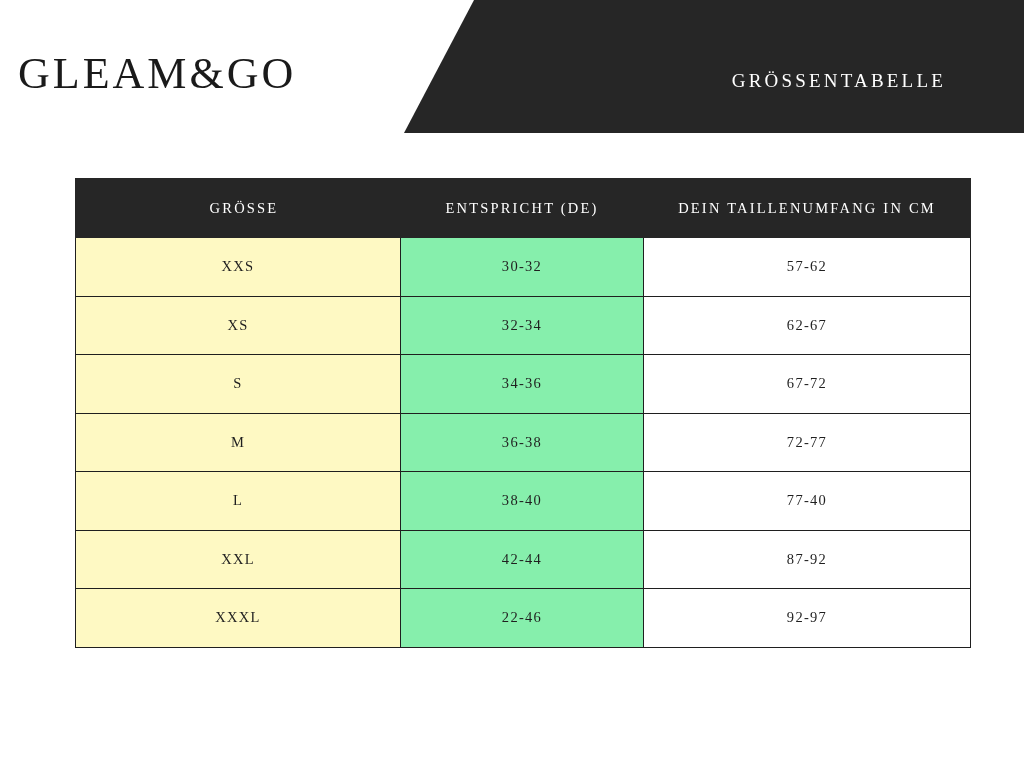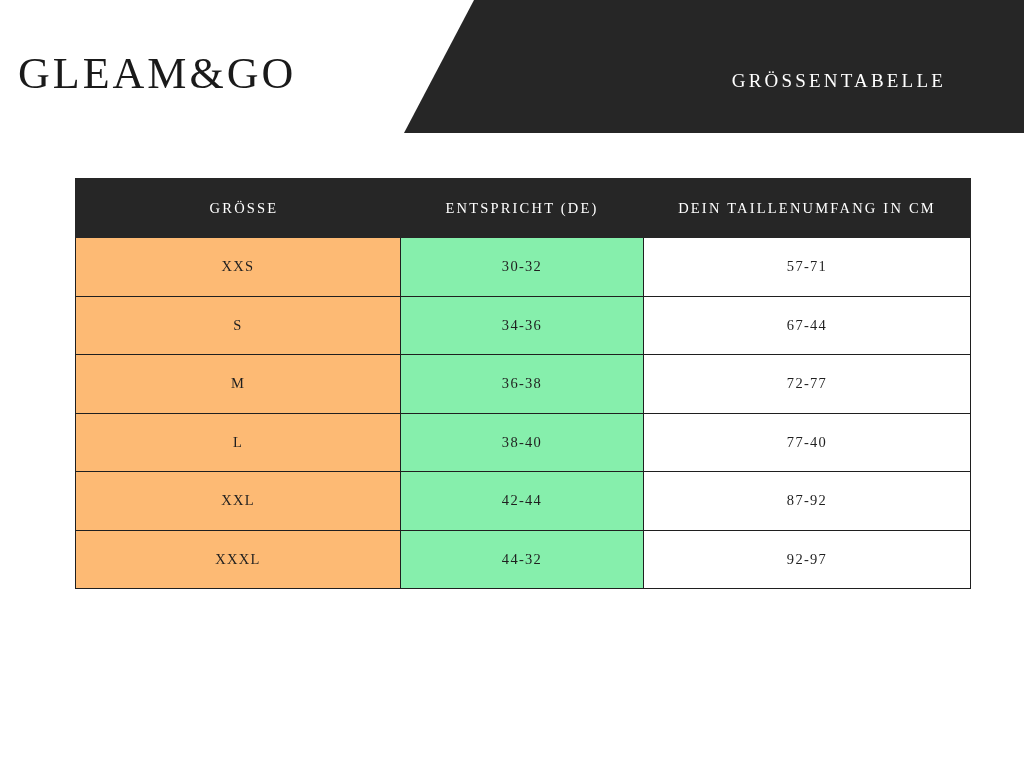--- a/index.html
+++ b/index.html
@@ -92,21 +92,21 @@
   table.size-table thead th.col-sep {
     border-left: 1px solid #3d3d3d;
   }
   table.size-table tbody td {
     height: 55.5px;
     font-size: 14.5px;
     letter-spacing: 1.3px;
   }
   td.col-size {
     width: 310px;
-    background: #fdba74;
+    background: #fef9c3;
   }
   td.col-de {
     width: 240px;
     background: #86efac;
   }
   td.col-waist {
     width: 324px;
     background: #ffffff;
   }
   th.col-size { width: 310px; padding-left: 13px; }
@@ -130,44 +130,49 @@
         <tr>
           <th class="col-size">GRÖSSE</th>
           <th class="col-de col-sep">ENTSPRICHT (DE)</th>
           <th class="col-waist col-sep">DEIN TAILLENUMFANG IN CM</th>
         </tr>
       </thead>
       <tbody>
         <tr>
           <td class="col-size">XXS</td>
           <td class="col-de">30-32</td>
-          <td class="col-waist">57-71</td>
+          <td class="col-waist">57-62</td>
+        </tr>
+        <tr>
+          <td class="col-size">XS</td>
+          <td class="col-de">32-34</td>
+          <td class="col-waist">62-67</td>
         </tr>
         <tr>
           <td class="col-size">S</td>
           <td class="col-de">34-36</td>
-          <td class="col-waist">67-44</td>
+          <td class="col-waist">67-72</td>
         </tr>
         <tr>
           <td class="col-size">M</td>
           <td class="col-de">36-38</td>
           <td class="col-waist">72-77</td>
         </tr>
         <tr>
           <td class="col-size">L</td>
           <td class="col-de">38-40</td>
           <td class="col-waist">77-40</td>
         </tr>
         <tr>
           <td class="col-size">XXL</td>
           <td class="col-de">42-44</td>
           <td class="col-waist">87-92</td>
         </tr>
         <tr>
           <td class="col-size">XXXL</td>
-          <td class="col-de">44-32</td>
+          <td class="col-de">22-46</td>
           <td class="col-waist">92-97</td>
         </tr>
       </tbody>
     </table>
   </div>
 
 </div>
 
 </body></html>

